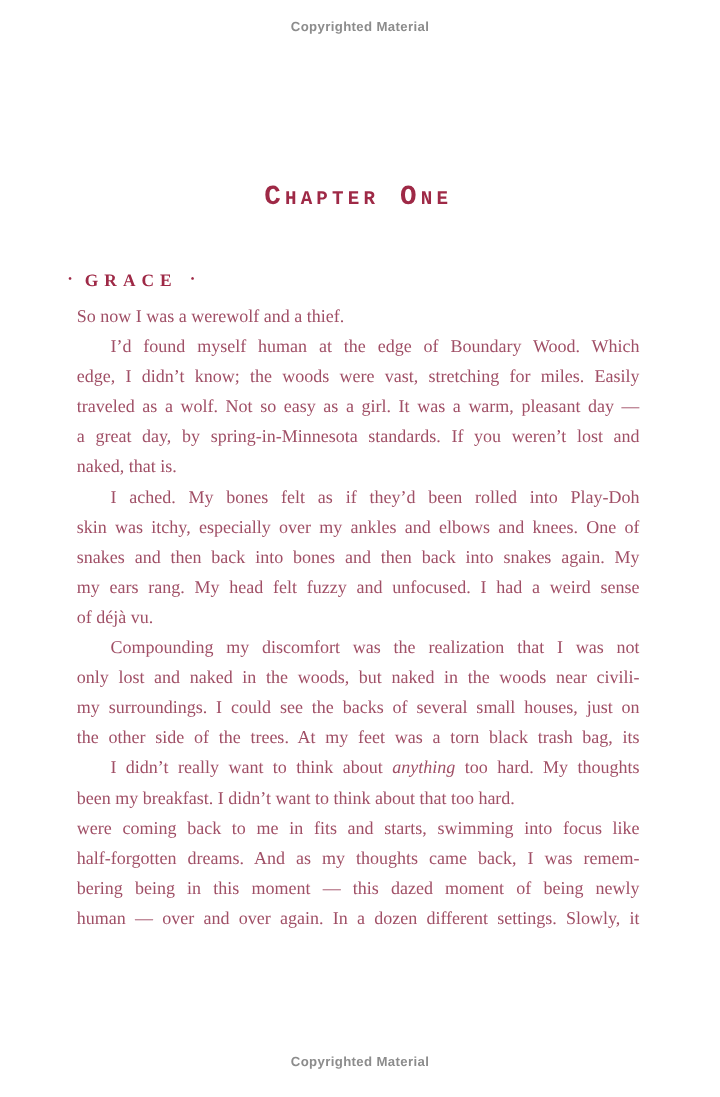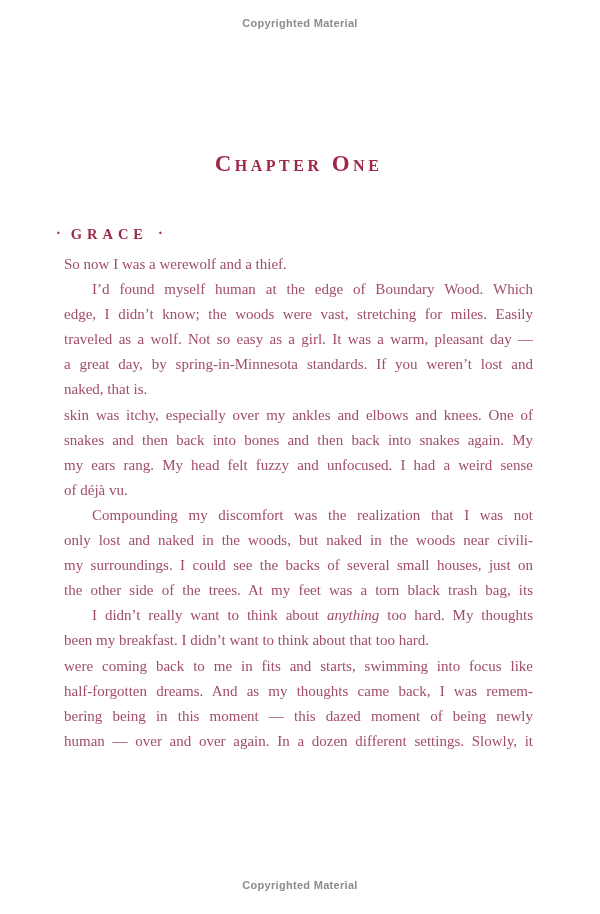--- a/index.html
+++ b/index.html
@@ -34,20 +34,21 @@
     position: absolute;
     top: 151px;
     left: 64px;
     width: 469px;
     text-align: center;
     font-variant: small-caps;
     font-weight: 600;
     font-size: 23px;
     letter-spacing: 3.5px;
     color: var(--heading);
+    font-family: Liberation Mono, monospace;
   }
   .section-heading {
     position: absolute;
     top: 226px;
     left: 56px;
     width: 469px;
     font-weight: bold;
     font-size: 14.5px;
     color: var(--heading);
   }
@@ -92,20 +93,21 @@
     <span class="sec-dot">·</span><span class="sec-name">GRACE</span><span class="sec-dot">·</span>
   </div>
 
   <div class="body-text">
       <div class="line last"><span>So now I was a werewolf and a thief.</span></div>
       <div class="line indent"><span>I’d found myself human at the edge of Boundary Wood. Which</span></div>
       <div class="line"><span>edge, I didn’t know; the woods were vast, stretching for miles. Easily</span></div>
       <div class="line"><span>traveled as a wolf. Not so easy as a girl. It was a warm, pleasant day —</span></div>
       <div class="line"><span>a great day, by spring-in-Minnesota standards. If you weren’t lost and</span></div>
       <div class="line last"><span>naked, that is.</span></div>
+      <div class="line indent"><span>I ached. My bones felt as if they’d been rolled into Play-Doh</span></div>
       <div class="line"><span>skin was itchy, especially over my ankles and elbows and knees. One of</span></div>
       <div class="line"><span>snakes and then back into bones and then back into snakes again. My</span></div>
       <div class="line"><span>my ears rang. My head felt fuzzy and unfocused. I had a weird sense</span></div>
       <div class="line last"><span>of déjà vu.</span></div>
       <div class="line indent"><span>Compounding my discomfort was the realization that I was not</span></div>
       <div class="line"><span>only lost and naked in the woods, but naked in the woods near civili-</span></div>
       <div class="line"><span>my surroundings. I could see the backs of several small houses, just on</span></div>
       <div class="line"><span>the other side of the trees. At my feet was a torn black trash bag, its</span></div>
       <div class="line indent"><span>I didn’t really want to think about </span><i>anything</i><span> too hard. My thoughts</span></div>
       <div class="line last"><span>been my breakfast. I didn’t want to think about that too hard.</span></div>

